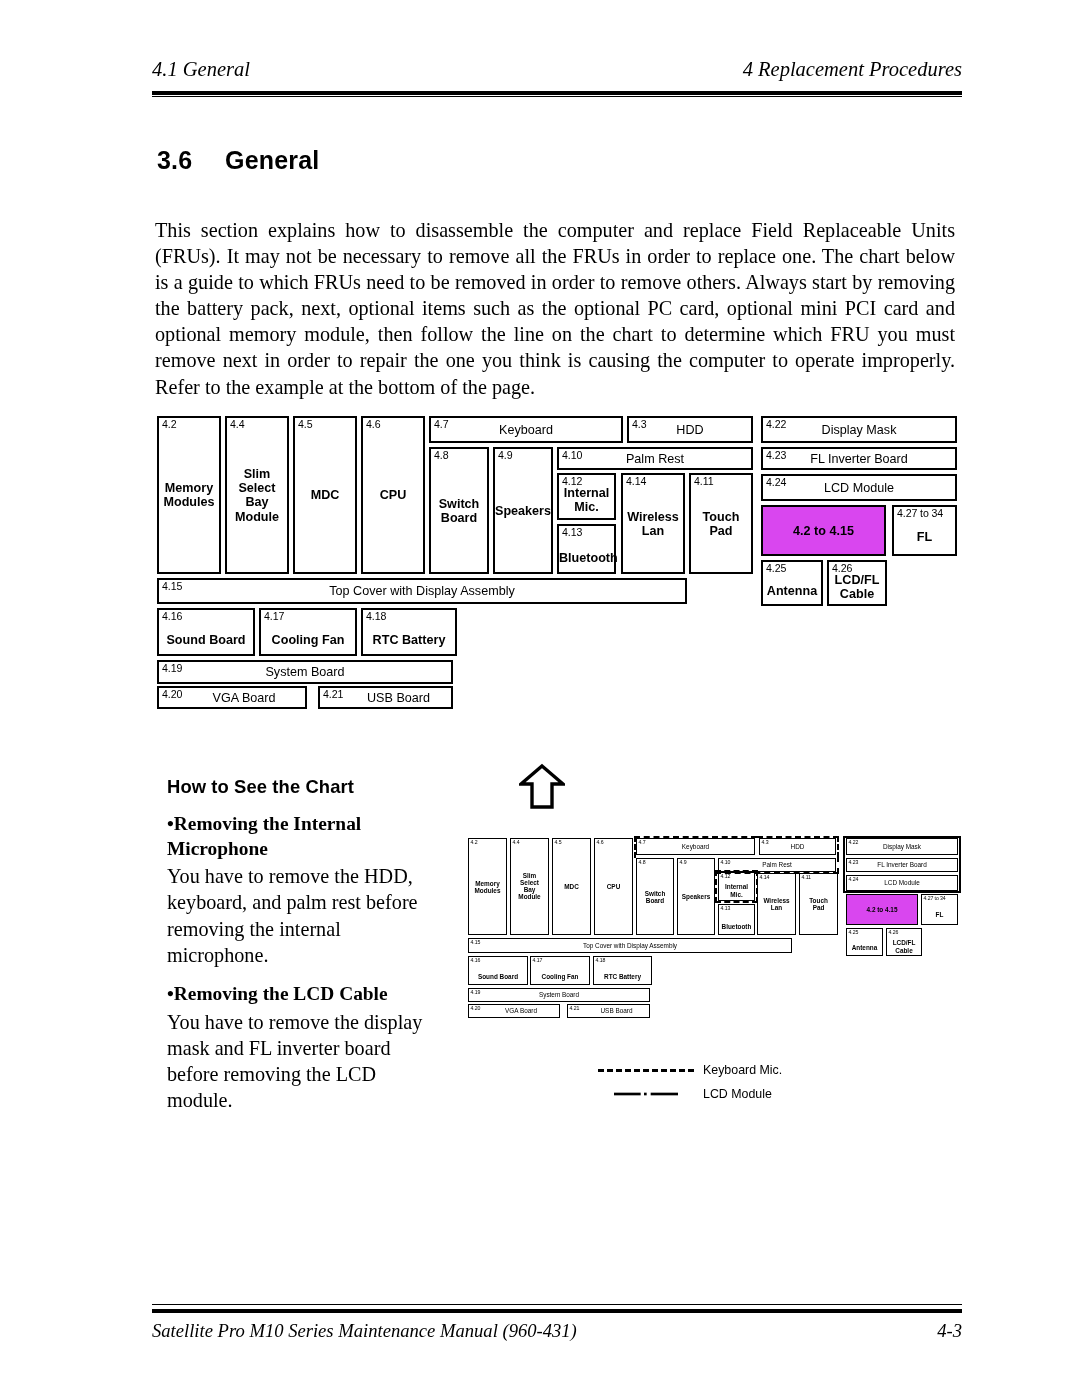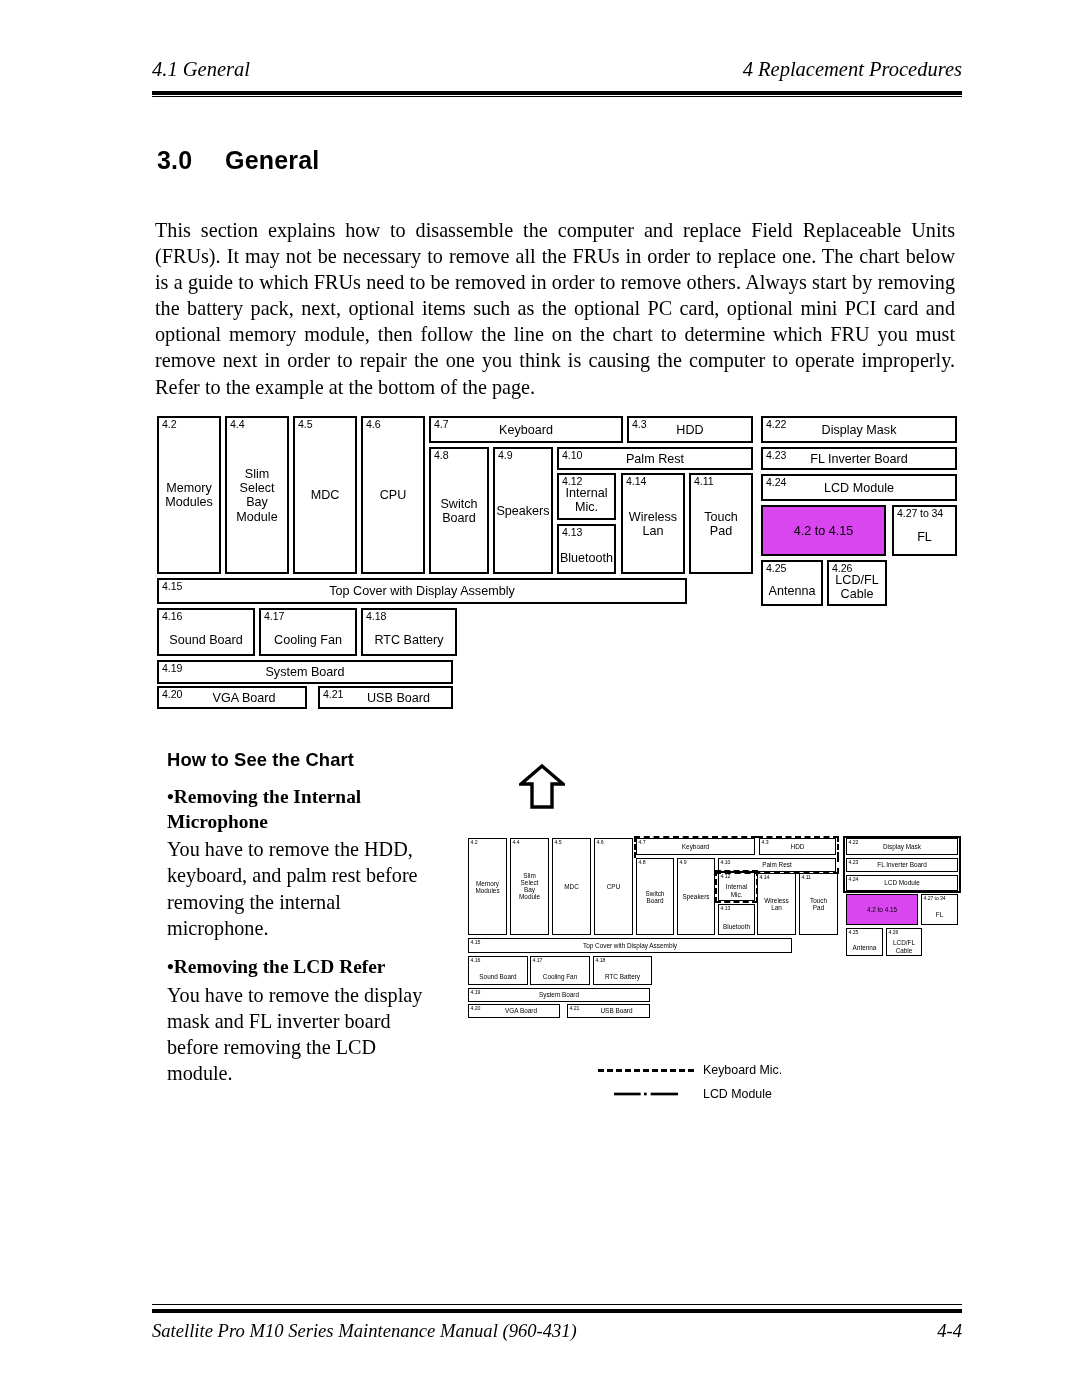--- a/index.html
+++ b/index.html
@@ -30,40 +30,40 @@
 
   
   .chart{position:absolute;left:157px;top:416px;width:800px;height:292px;}
   .box{position:absolute;box-sizing:border-box;border:2.2px solid #000;
        background:#fff;font-family:"Liberation Sans", sans-serif;
        font-size:12.6px;color:#000;}
   .box .tag{position:absolute;left:3px;top:1px;font-size:10.6px;
             line-height:11px;letter-spacing:-.1px;}
   .box .lbl{position:absolute;left:0;right:0;text-align:center;
             line-height:14.2px;}
-  .box.ctr .lbl{top:50%;transform:translateY(-50%);}
+  .box.ctr .lbl{top:50%;transform:translateY(-50%);font-weight:bold;}
   .box.bar .lbl{top:50%;transform:translateY(-50%);}
   .box.gray{background:#d946ef;}
 
   
   .mini{position:absolute;left:468px;top:838px;width:490px;height:180px;}
   .mini .box{border-width:1.1px;font-size:6.4px;}
   .mini .box .tag{font-size:5.2px;left:1.5px;top:0px;line-height:6px;}
   .mini .box .lbl{line-height:7.3px;}
 
   
   .trace{position:absolute;box-sizing:border-box;pointer-events:none;}
   .trace.dash{border:2px dashed #000;}
   .trace.solid{border:2.4px solid #000;}
 
   
   .uparrow{position:absolute;left:519px;top:762px;width:46px;height:50px;}
 
   
-  .col{position:absolute;left:167px;top:749px;width:262px;}
+  .col{position:absolute;left:167px;top:776px;width:262px;}
   .col h3{margin:0 0 4px 0;font-family:"Liberation Sans", sans-serif;
           font-size:18.4px;font-weight:bold;letter-spacing:.1px;}
   .col p{margin:0;font-size:20.2px;line-height:26.2px;}
   .col .bullethead{margin:14px 0 2px 0;font-weight:bold;font-size:19.4px;
                    line-height:24.6px;}
 
   
   .legend{position:absolute;left:598px;top:1058px;width:250px;
           font-family:"Liberation Sans", sans-serif;font-size:12.4px;}
   .legend .row{display:flex;align-items:center;height:24px;}
@@ -86,21 +86,21 @@
 
 <div class="page">
 
   <div class="runhead">
     <span>4.1  General</span>
     <span>4  Replacement Procedures</span>
   </div>
   <div class="rule-top"></div>
 
   <div class="sec-head">
-    <span class="num">3.0</span><span>General</span>
+    <span class="num">3.6</span><span>General</span>
   </div>
 
   <div class="body-par">This section explains how to disassemble the computer and replace Field Replaceable Units (FRUs). It may not be necessary to remove all the FRUs in order to replace one. The chart below is a guide to which FRUs need to be removed in order to remove others. Always start by removing the battery pack, next, optional items such as the optional PC card, optional mini PCI card and optional memory module, then follow the line on the chart to determine which FRU you must remove next in order to repair the one you think is causing the computer to operate improperly. Refer to the example at the bottom of the page.</div>
 
   <div class="chart">
 
     <div class="box ctr" style="left:0px;top:0px;width:64px;height:158px;">
       <span class="tag">4.2</span>
       <span class="lbl">Memory<br>Modules</span>
     </div>
@@ -238,21 +238,21 @@
   <div class="uparrow">
     <svg width="46" height="50" viewBox="0 0 46 50">
       <polygon points="23,4 44,22 33,22 33,45 13,45 13,22 2,22" fill="#fff" stroke="#000" stroke-width="3.4" stroke-linejoin="miter"></polygon>
     </svg>
   </div>
 
   <div class="col">
     <h3>How to See the Chart</h3>
     <p class="bullethead">•Removing the Internal Microphone</p>
     <p>You have to remove the HDD, keyboard, and palm rest before removing the internal microphone.</p>
-    <p class="bullethead">•Removing the LCD Refer</p>
+    <p class="bullethead">•Removing the LCD Cable</p>
     <p>You have to remove the display mask and FL inverter board before removing the LCD module.</p>
   </div>
 
   <div class="mini">
 
     <div class="box ctr" style="left:0px;top:0px;width:39px;height:97px;">
       <span class="tag">4.2</span>
       <span class="lbl">Memory<br>Modules</span>
     </div>
 
@@ -408,16 +408,16 @@
           <line x1="55" y1="3" x2="96" y2="3" stroke="#000" stroke-width="4"></line>
         </svg>
       </span>
       <span>LCD Module</span>
     </div>
   </div>
 
   <div class="rule-bot"></div>
   <div class="footer">
     <span>Satellite Pro M10 Series Maintenance Manual (960-431)</span>
-    <span>4-4</span>
+    <span>4-3</span>
   </div>
 
 </div>
 
 </body></html>

